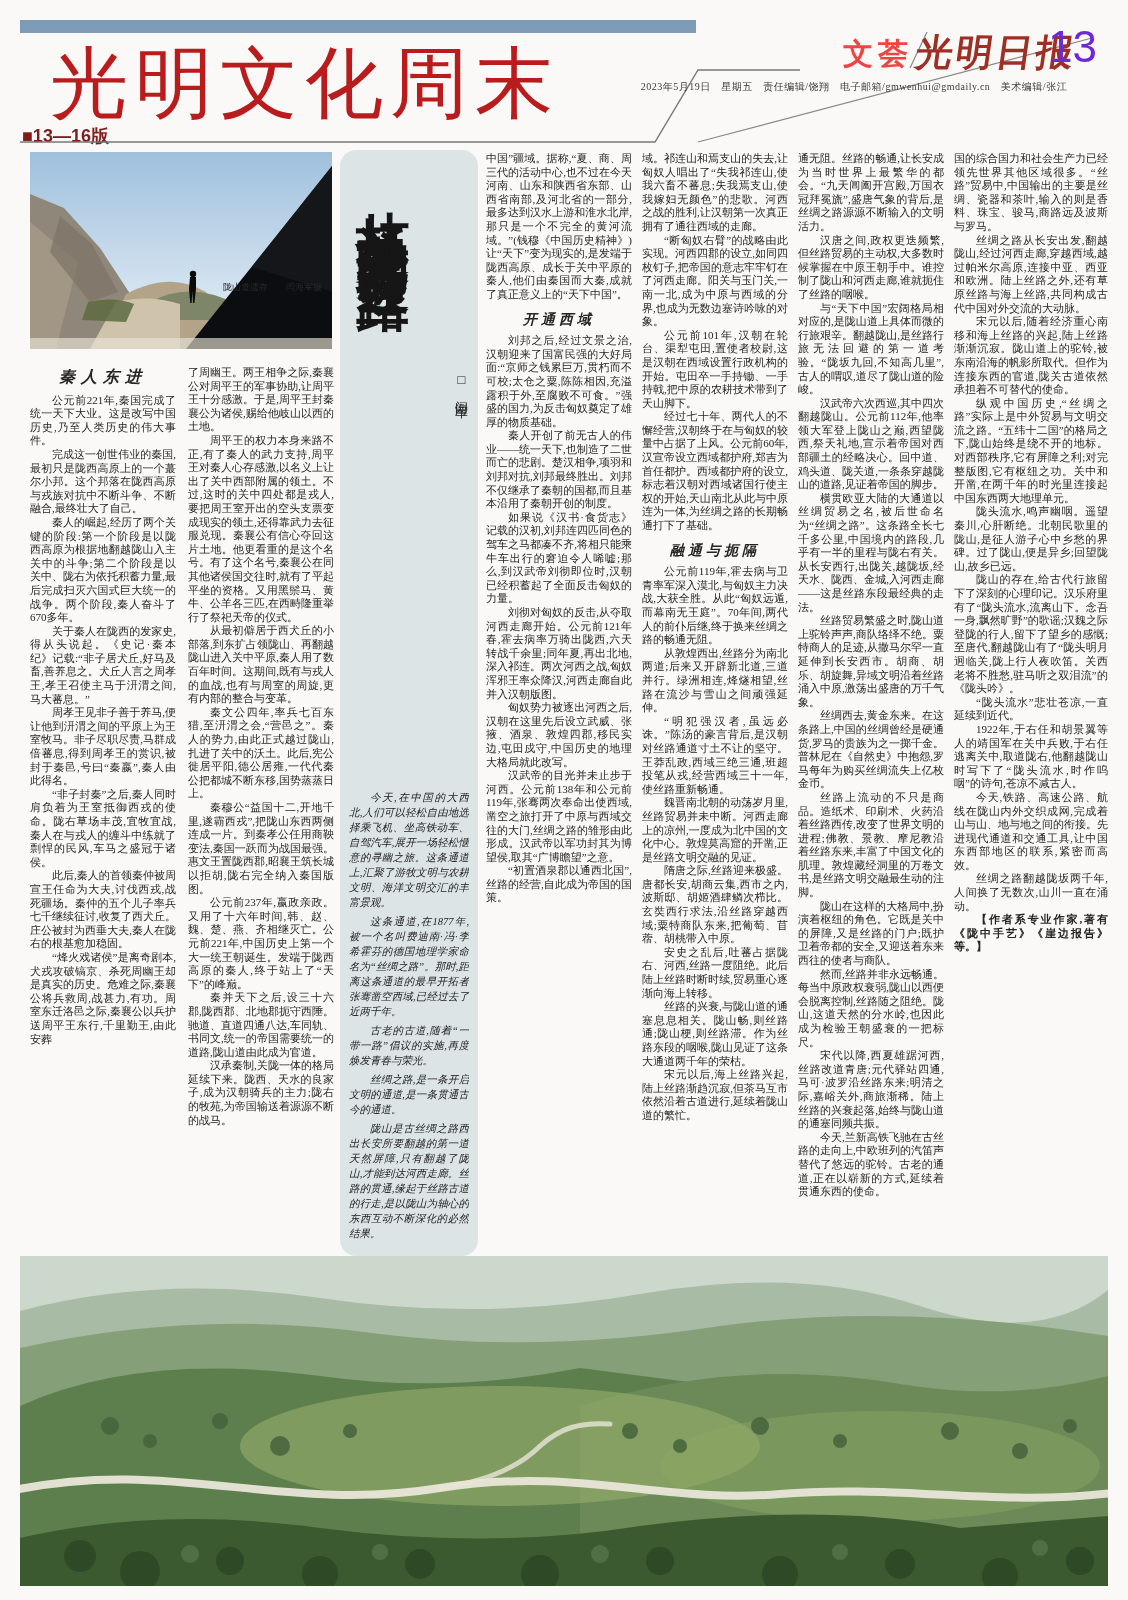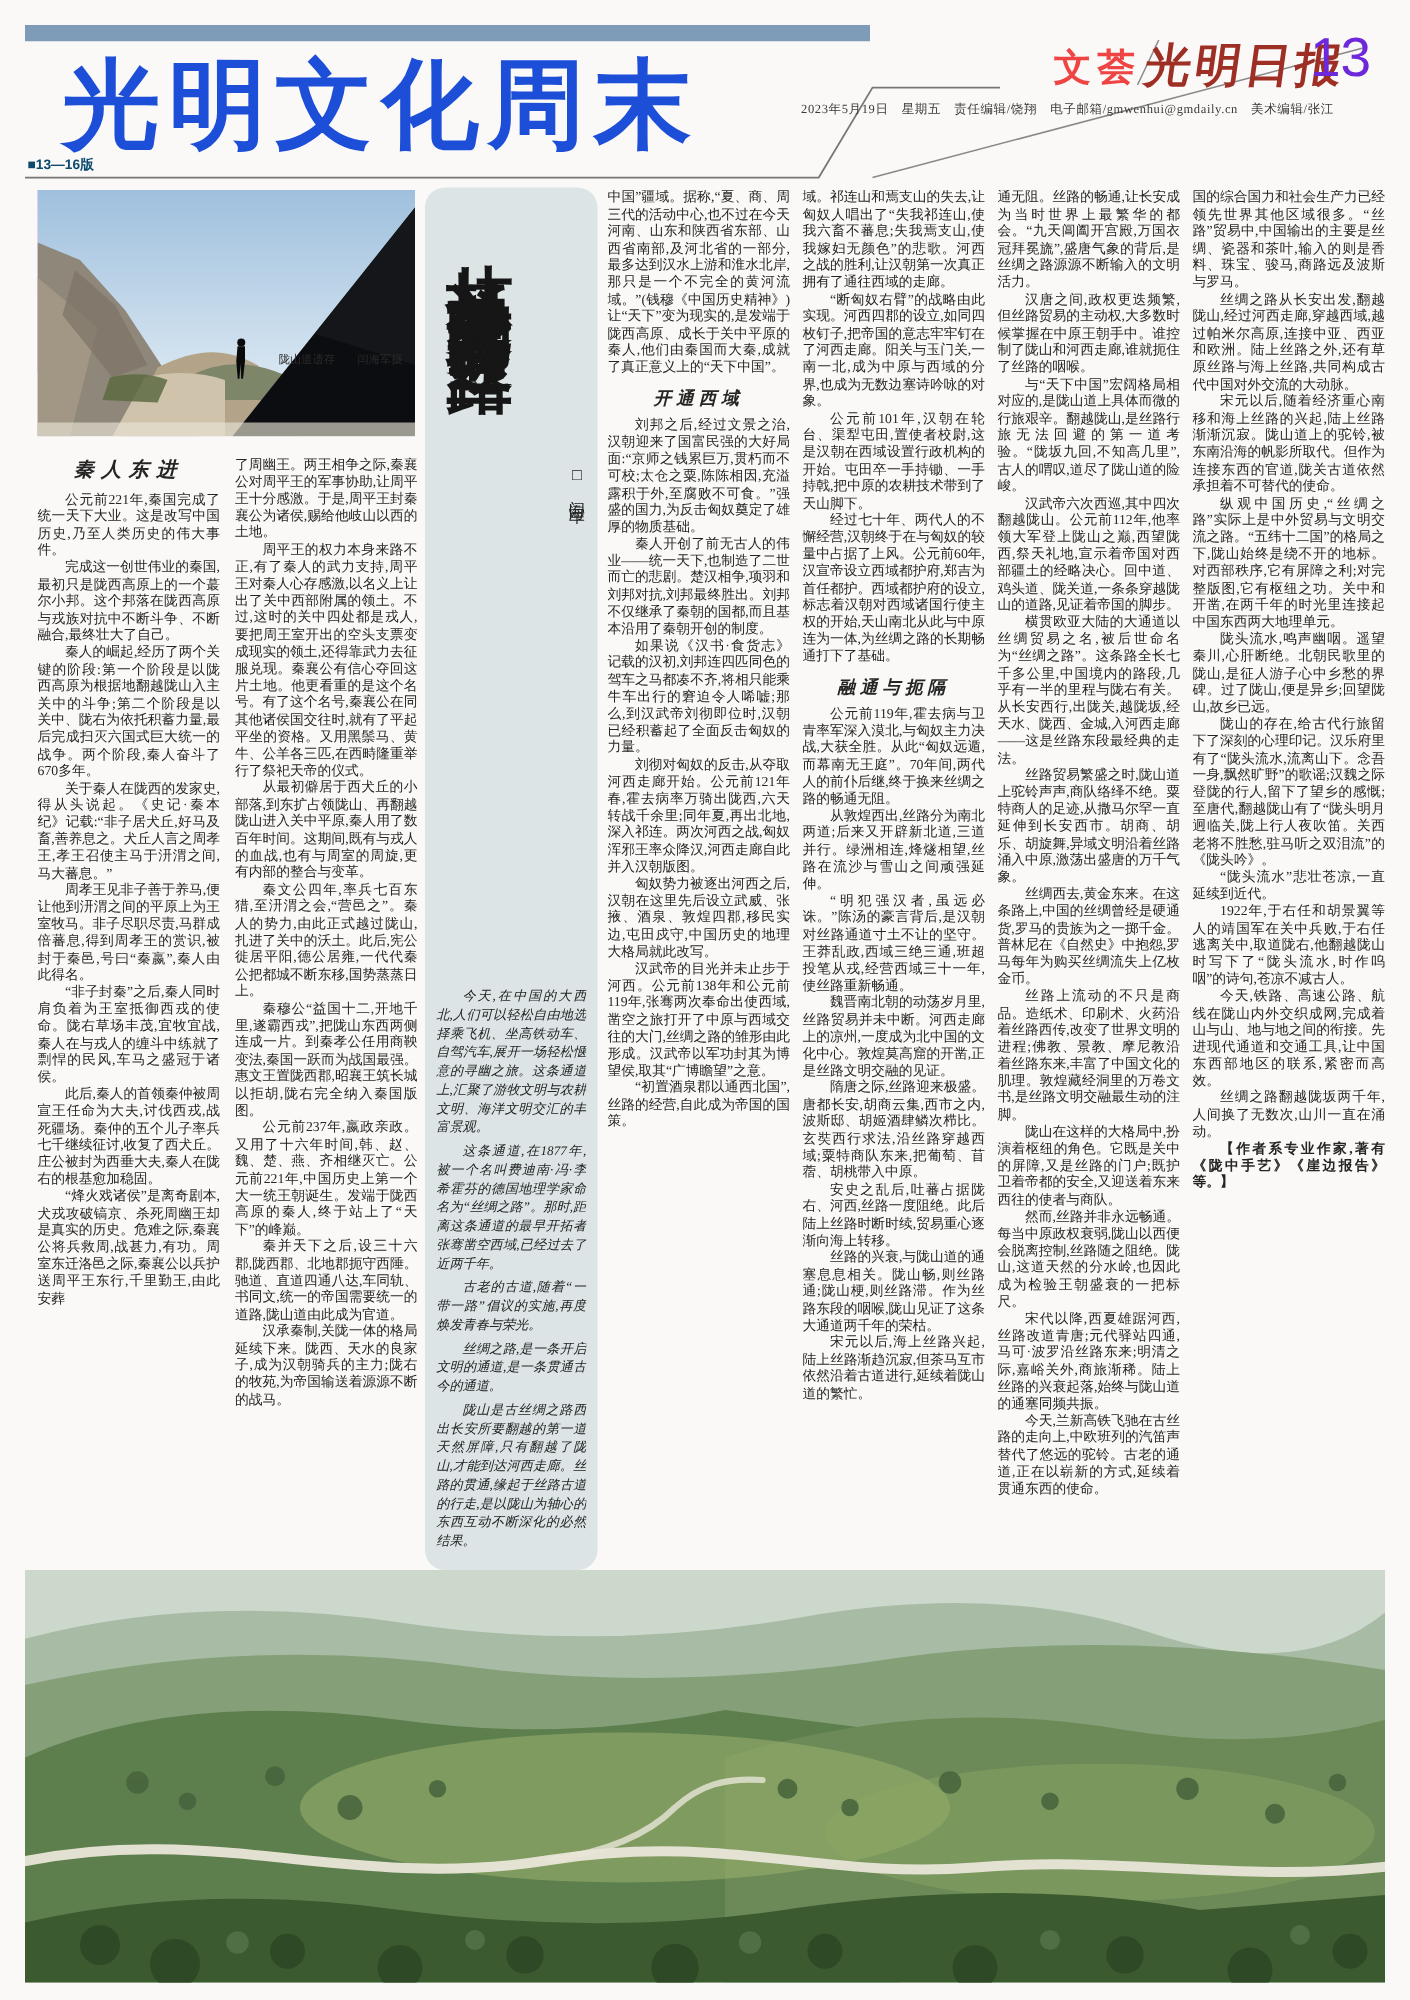--- a/index.html
+++ b/index.html
@@ -1,23 +1,23 @@
 <!DOCTYPE html>
 <html><head>
 <meta charset="utf-8">
 <style>
   html,body{margin:0;padding:0}
   body{width:1128px;height:1600px;position:relative;background:#faf9f7;
        font-family:"Liberation Serif",serif;color:#262626;overflow:hidden}
 
   
   .topbar{position:absolute;left:20px;top:20px;width:676px;height:13px;background:#7e9cb8}
-  .mast-title{position:absolute;left:50px;top:44px;font-size:78px;font-weight:bold;
-              letter-spacing:7px;color:#1d4ed8;font-family:"Liberation Sans",sans-serif;line-height:1}
-  .edition{position:absolute;left:22px;top:124px;font-size:11px;font-weight:bold;color:#0c4a6e;
+  .mast-title{position:absolute;left:50px;top:44px;font-size:78px;font-weight:normal;
+              letter-spacing:7px;color:#b91c1c;font-family:"Liberation Sans",sans-serif;line-height:1}
+  .edition{position:absolute;left:22px;top:124px;font-size:18px;font-weight:bold;color:#7f1d1d;
            font-family:"Liberation Sans",sans-serif}
   .mast-frame{position:absolute;left:0;top:0;width:1128px;height:160px;pointer-events:none}
   .sec-label{position:absolute;left:843px;top:34px;font-size:30px;font-weight:bold;
              letter-spacing:5px;color:#ef4444;font-family:"Liberation Sans",sans-serif}
   .paper-logo{position:absolute;left:916px;top:28px;font-size:37px;font-weight:bold;color:#9e2f25;
               font-family:"DejaVu Serif",serif;transform:skewX(-8deg);letter-spacing:3px}
   .pagenum{position:absolute;left:1048px;top:22px;font-size:44px;color:#6d28d9;
            font-family:"Liberation Sans",sans-serif}
   .dateline{position:absolute;left:600px;top:80px;width:508px;text-align:center;
             font-size:10px;color:#3a3a3a;letter-spacing:.5px}

